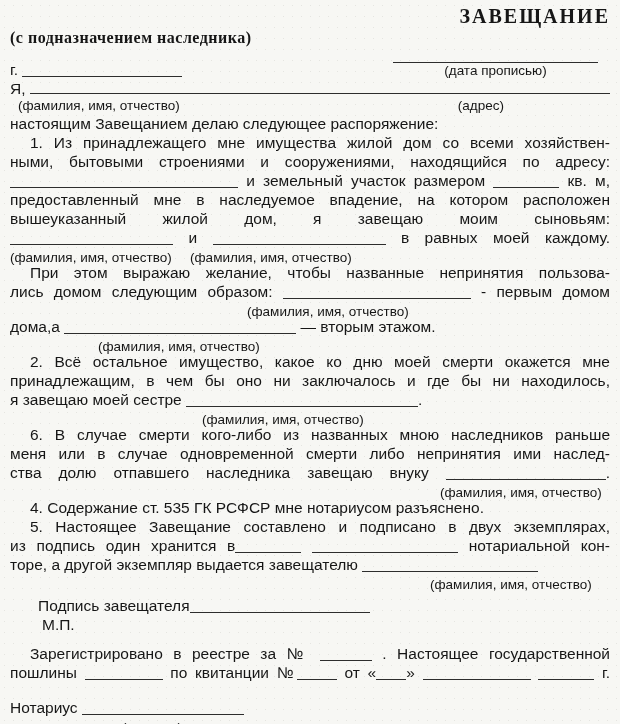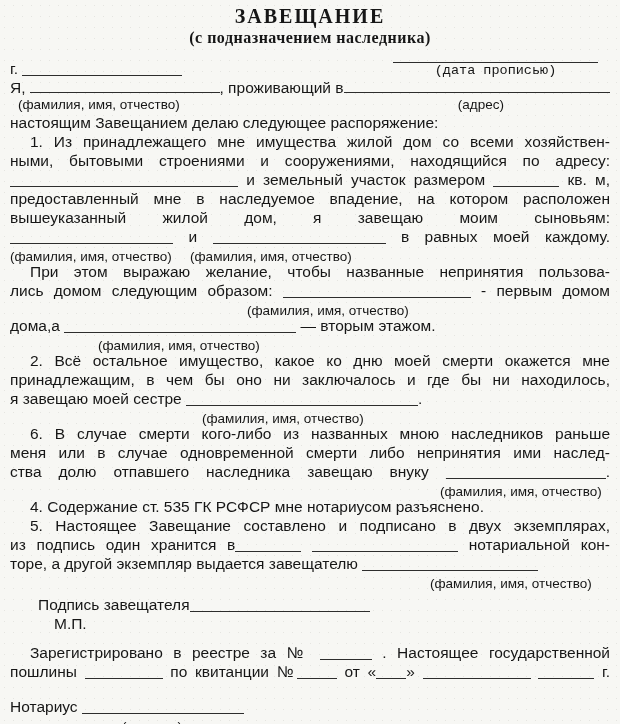--- a/index.html
+++ b/index.html
@@ -9,39 +9,39 @@
     width:620px; height:724px; overflow:hidden;
     padding:4px 10px 0 10px;
     font-family:"Liberation Sans", sans-serif;
     font-size:15.5px; line-height:19px; color:#161616;
     background-color:#f7f7f4;
     background-image:radial-gradient(circle, rgba(110,110,100,0.13) 0.5px, transparent 1px);
     background-size:9px 11px;
   }
   .title {
     font-family:"Liberation Serif", serif; font-weight:bold;
-    font-size:20px; line-height:24px; text-align:center; letter-spacing:2px;
+    font-size:20px; line-height:24px; text-align:right; letter-spacing:2px;
   }
   .subtitle {
     font-family:"Liberation Serif", serif; font-weight:bold;
-    font-size:16px; line-height:19px; text-align:center; letter-spacing:0.5px;
+    font-size:16px; line-height:19px; letter-spacing:0.5px;
     margin-bottom:3px;
   }
   .line { min-height:19px; }
   .jfull { text-align:justify; text-align-last:justify; }
   .ind { text-indent:20px; }
   .blank {
     display:inline-block; height:12px;
     border-bottom:1.8px solid #2d2d2d; vertical-align:-2px;
   }
   .row-flex { display:flex; align-items:baseline; }
   .grow { flex:1 1 auto; }
   .caption { font-size:13.5px; line-height:15px; white-space:nowrap; }
   .caprow { height:16px; }
-  .center { text-align:center;font-family:Liberation Mono, monospace; }
+  .center { text-align:center; }
   .datefield { width:205px; margin-left:auto; margin-right:12px; }
   .dateline { width:100%; height:13px; border-bottom:1.8px solid #2d2d2d; }
   .pre { white-space:pre; }
   .mt6 { margin-top:6px; }
   .mt10 { margin-top:10px; }
   .mt4 { margin-top:16px; }
 </style>
 </head>
 <body>
 
@@ -57,21 +57,20 @@
     </div>
     <div class="datefield">
       <div class="dateline"></div>
       <div class="caption center">(дата прописью)</div>
     </div>
   </div>
 
   <div class="row-flex">
     <span class="pre">Я,</span>
     <span class="blank" style="width:190px; margin-left:4px"></span>
-      <span class="pre">, проживающий в</span>
     <span class="blank grow"></span>
   </div>
   <div class="caprow row-flex">
     <span class="caption" style="margin-left:8px">(фамилия, имя, отчество)</span>
     <span class="caption" style="margin-left:auto; margin-right:106px">(адрес)</span>
   </div>
 
   <div class="line">настоящим Завещанием делаю следующее распоряжение:</div>
 
   <div class="line jfull ind">1. Из принадлежащего мне имущества жилой дом со всеми хозяйствен-</div>
@@ -145,21 +144,21 @@
     <span>торе, а другой экземпляр выдается завещателю</span>
     <span class="blank" style="width:176px"></span>
   </div>
   <div class="caprow">
     <span class="caption" style="margin-left:420px">(фамилия, имя, отчество)</span>
   </div>
 
   <div class="line mt6" style="margin-left:28px">
     <span>Подпись завещателя</span><span class="blank" style="width:180px"></span>
   </div>
-  <div class="line" style="margin-left:44px">М.П.</div>
+  <div class="line" style="margin-left:32px">М.П.</div>
 
   <div class="line jfull ind mt10">
     <span>Зарегистрировано в реестре за №</span>
     <span class="blank" style="width:52px"></span>
     <span>. Настоящее государственной</span>
   </div>
   <div class="line jfull">
     <span>пошлины</span>
     <span class="blank" style="width:78px"></span>
     <span>по квитанции №</span><span class="blank" style="width:40px"></span>

